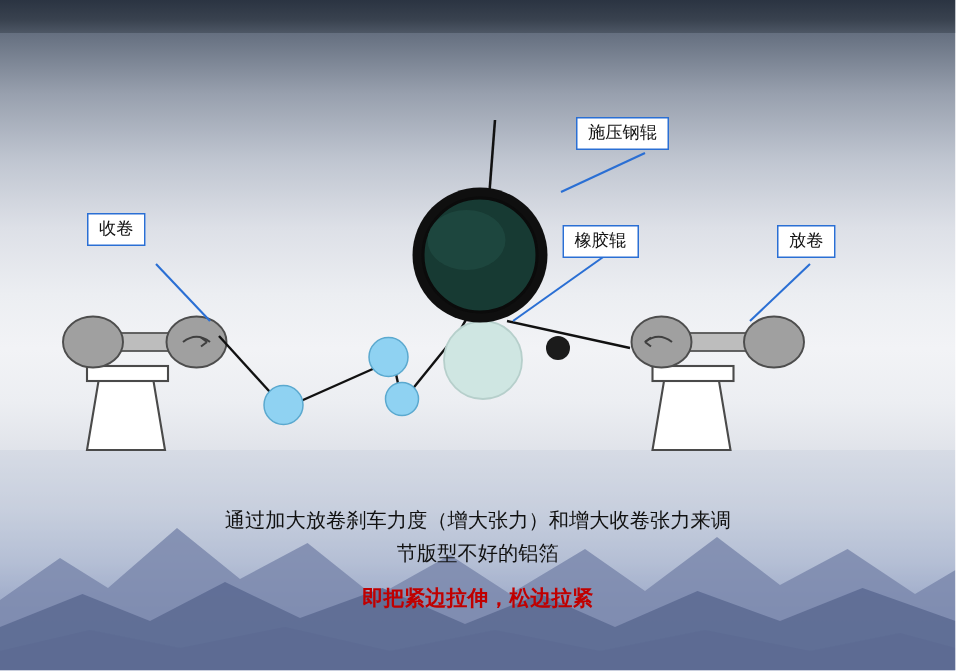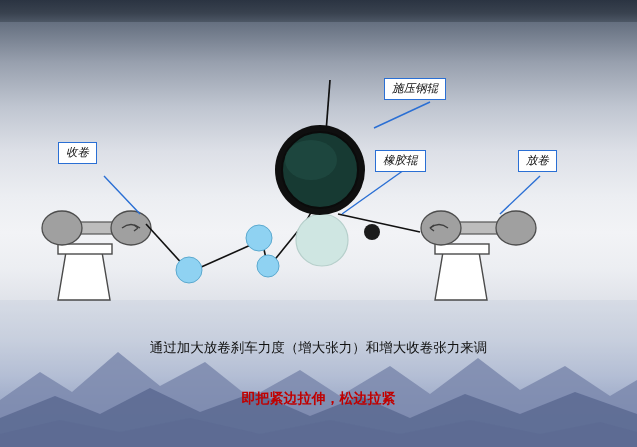--- a/index.html
+++ b/index.html
@@ -47,21 +47,20 @@
   
   .callout {
     position: absolute;
     background: #ffffff;
     border: 1.4px solid #2a6fd4;
     color: #111111;
     font-size: 11.5px;
     padding: 3px 7px 4px 7px;
     white-space: nowrap;
     line-height: 1.1;
-    font-style: italic;
   }
   .cap-line {
     position: absolute;
     text-align: center;
     color: #111111;
     font-size: 13.5px;
     line-height: 1.45;
     width: 637px;
     left: 0;
   }
@@ -158,15 +157,16 @@
     <span>施压钢辊</span>
   </div>
   <div class="callout" style="left:375px; top:150px;">
     <span>橡胶辊</span>
   </div>
   <div class="callout" style="left:518px; top:150px;">
     <span>放卷</span>
   </div>
 
   <div class="cap-line" style="top:338px;">通过加大放卷刹车力度（增大张力）和增大收卷张力来调</div>
+  <div class="cap-line" style="top:360px;">节版型不好的铝箔</div>
   <div class="cap-red" style="top:390px;">即把紧边拉伸，松边拉紧</div>
 
 </div>
 
 </body></html>

